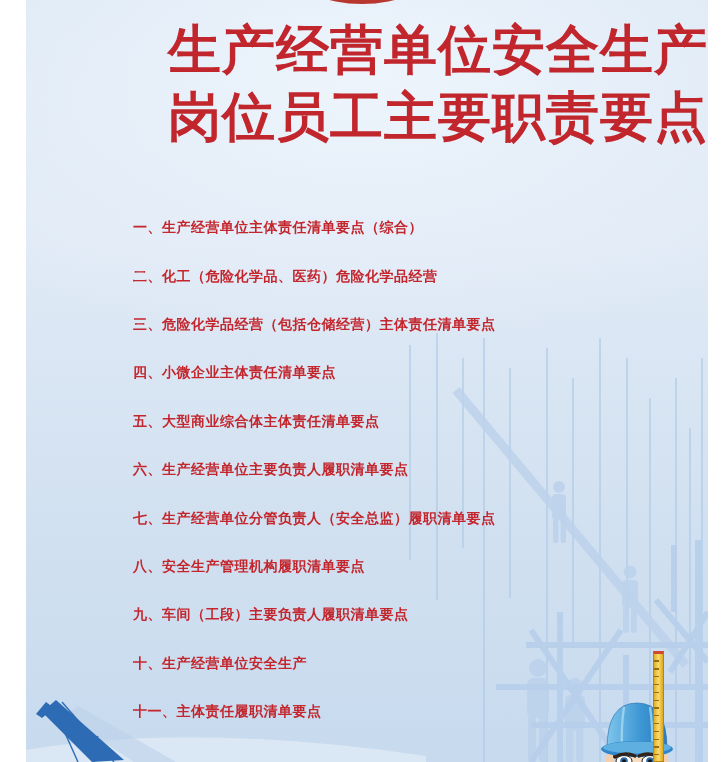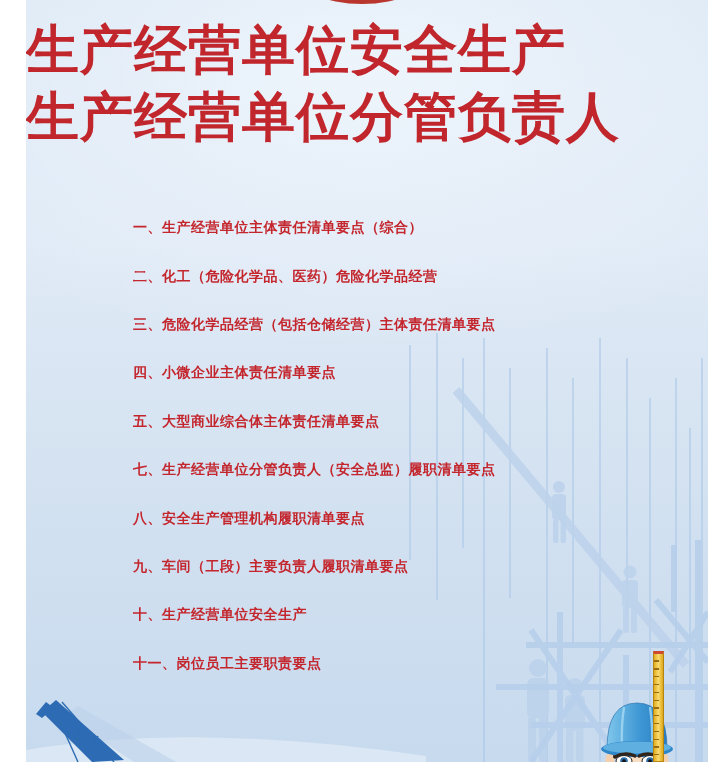--- a/index.html
+++ b/index.html
@@ -11,21 +11,21 @@
       radial-gradient(ellipse 120% 55% at 50% 10%, rgba(238,245,252,.95) 0%, rgba(238,245,252,0) 65%),
       linear-gradient(180deg,#dce8f5 0%,#e0eaf6 32%,#d4e2f1 62%,#c7daee 100%);
   }
   .decor{position:absolute;left:0;top:0;}
   .badge{
     position:absolute;left:201px;top:-266px;width:270px;height:270px;border-radius:50%;
     background:#b9362e;
   }
   .title{
     position:absolute;left:0;top:16px;width:682px;margin:0;
-    text-align:left;color:#c1262d;font-size:53px;font-weight:bold;
+    text-align:right;color:#c1262d;font-size:53px;font-weight:bold;
     line-height:67px;letter-spacing:1px;white-space:nowrap;
   }
   .title span{display:block;}
   .toc{
     position:absolute;left:91px;top:188px;margin:16px;padding:0;list-style:none;
     color:#c4262d;font-size:14px;font-weight:bold;letter-spacing:.5px;
   }
   .toc li{height:48.4px;display:flex;align-items:center;white-space:nowrap;}
   .ruler{
     position:absolute;left:627px;top:651px;width:11px;height:111px;
@@ -144,32 +144,33 @@
         <circle cx="624" cy="761" r="3.8" fill="#2e6da8"></circle>
         <circle cx="598" cy="761" r="1.8" fill="#111111"></circle>
         <circle cx="624" cy="761" r="1.8" fill="#111111"></circle>
       </g>
     </svg>
 
     <div class="badge"></div>
 
     <h1 class="title">
       <span>生产经营单位安全生产</span>
-      <span>生产经营单位分管负责人</span>
+      <span>岗位员工主要职责要点</span>
     </h1>
 
     <ol class="toc">
       <li>一、生产经营单位主体责任清单要点（综合）</li>
       <li>二、化工（危险化学品、医药）危险化学品经营</li>
       <li>三、危险化学品经营（包括仓储经营）主体责任清单要点</li>
       <li>四、小微企业主体责任清单要点</li>
       <li>五、大型商业综合体主体责任清单要点</li>
+      <li>六、生产经营单位主要负责人履职清单要点</li>
       <li>七、生产经营单位分管负责人（安全总监）履职清单要点</li>
       <li>八、安全生产管理机构履职清单要点</li>
       <li>九、车间（工段）主要负责人履职清单要点</li>
       <li>十、生产经营单位安全生产</li>
-      <li>十一、岗位员工主要职责要点</li>
+      <li>十一、主体责任履职清单要点</li>
     </ol>
 
     <div class="ruler"></div>
 
   </div>
 </div>
 
 </body></html>

